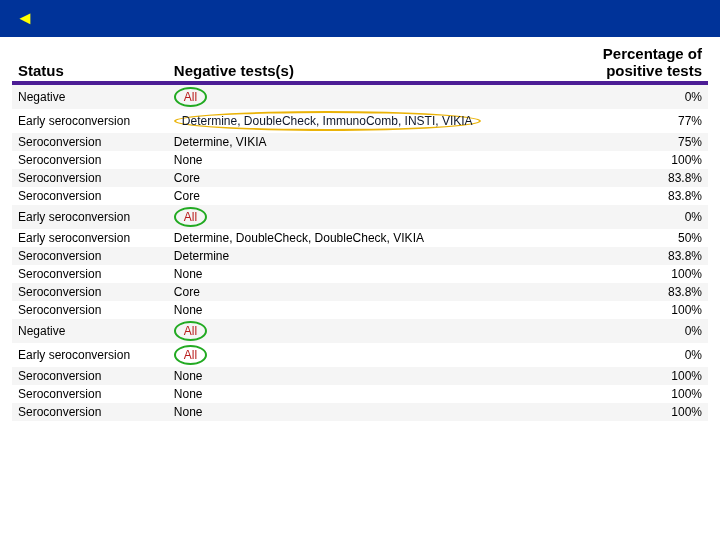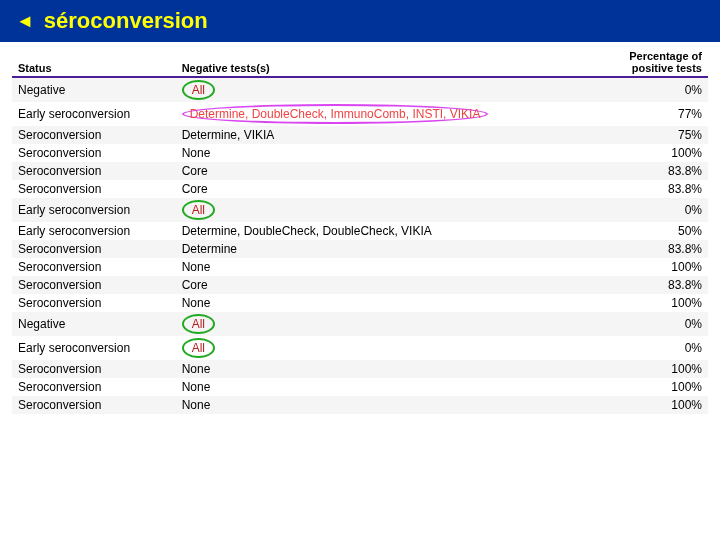--- a/index.html
+++ b/index.html
@@ -33,26 +33,26 @@
       overflow-y: auto;
       height: calc(540px - 52px);
     }
 
     table {
       width: 100%;
       border-collapse: collapse;
     }
 
     thead tr th {
-      font-size: 11px;
+      font-size: 15px;
       font-weight: bold;
       color: #000;
       text-align: left;
       padding: 4px 6px 2px 6px;
-      border-bottom: 2px solid #4c1d95;
+      border-bottom: 4px solid #4c1d95;
       vertical-align: bottom;
     }
 
     thead tr th:last-child {
       text-align: right;
     }
 
     tbody tr td {
       padding: 2px 6px;
       font-size: 12px;
@@ -75,32 +75,31 @@
     .circle-green {
       display: inline-block;
       border: 2px solid #22aa22;
       border-radius: 50%;
       padding: 1px 8px;
       color: #b91c1c;
     }
 
     .circle-red {
       display: inline-block;
-      border: 2px solid #d946ef;
+      border: 2px solid #eab308;
       border-radius: 50%;
       padding: 1px 6px;
-      color: #ef4444;
+      color: #0f172a;
     }
   </style>
 </head>
 <body>
 
 <div class="header">
   <span class="header-arrow">◄</span>
-  <span>séroconversion</span>
 </div>
 
 <div class="table-container">
   <table>
     <thead>
       <tr>
         <th>Status</th>
         <th>Negative tests(s)</th>
         <th style="text-align:right;">Percentage of<br>positive tests</th>
       </tr>

